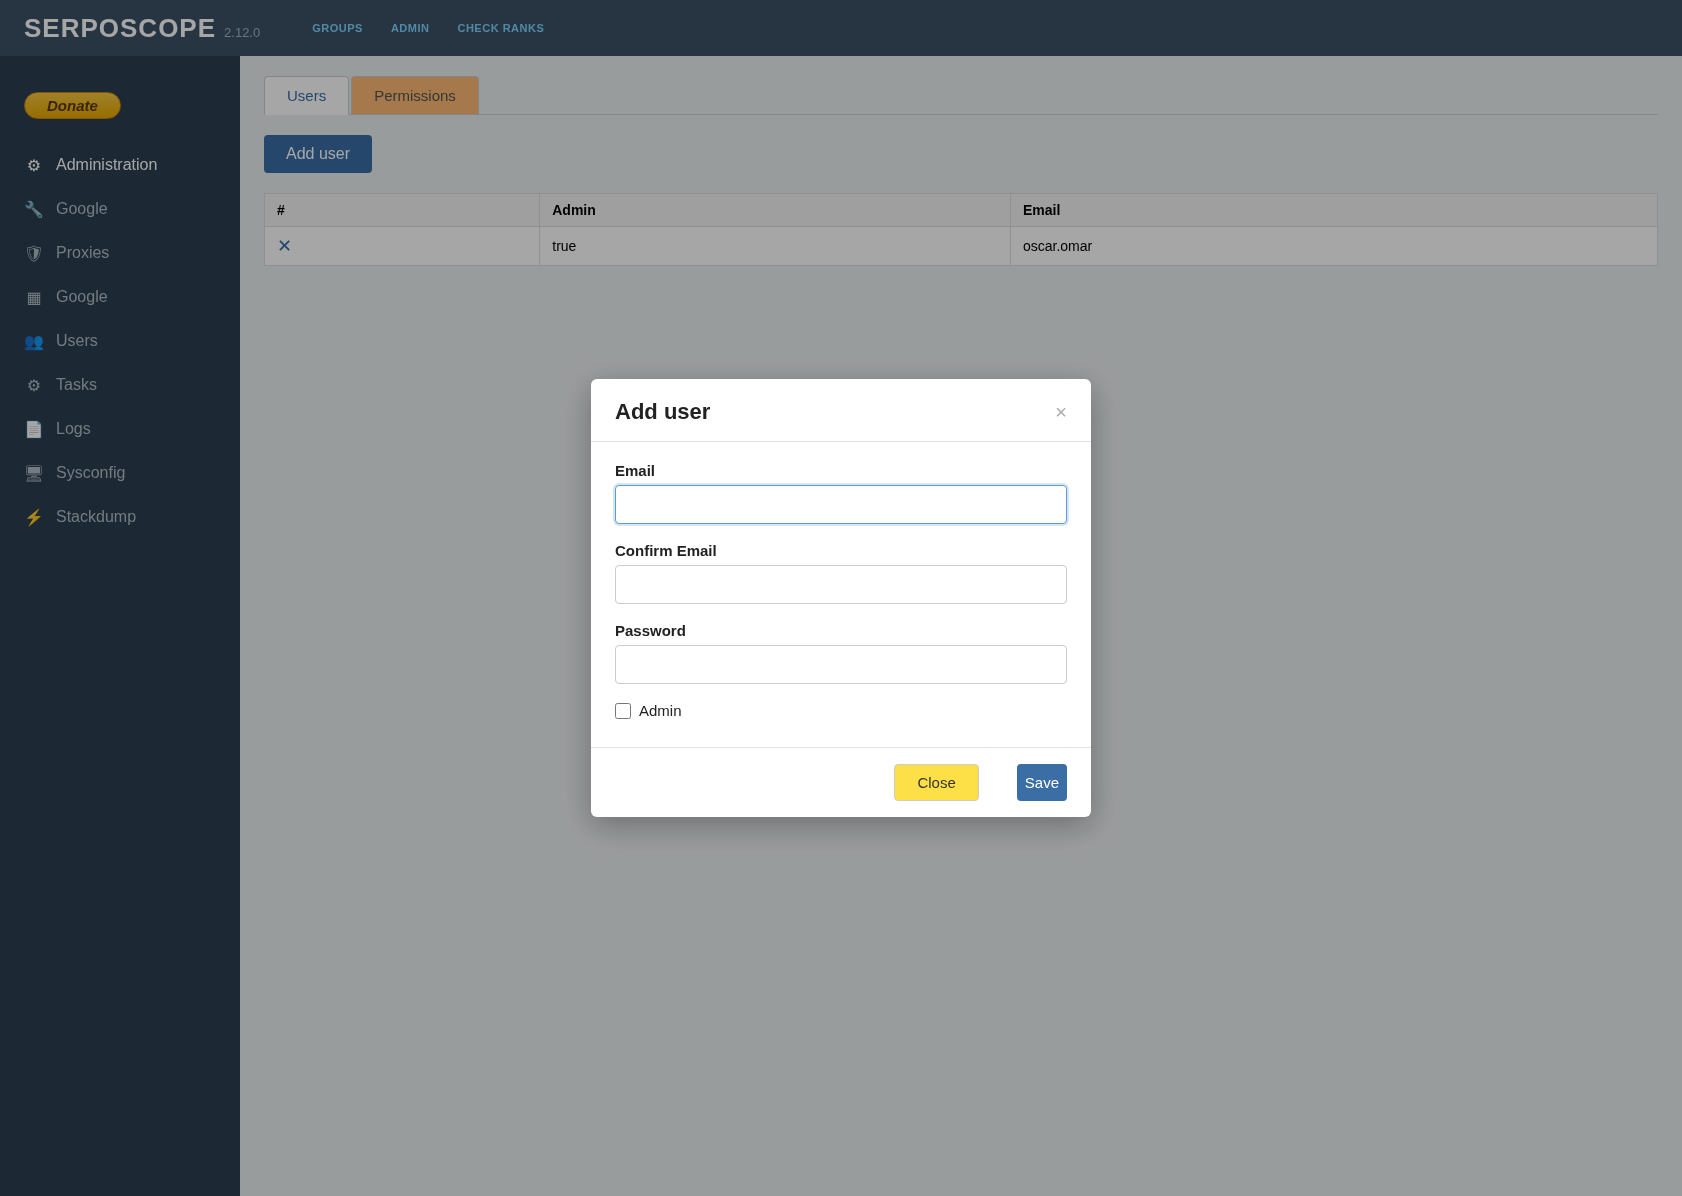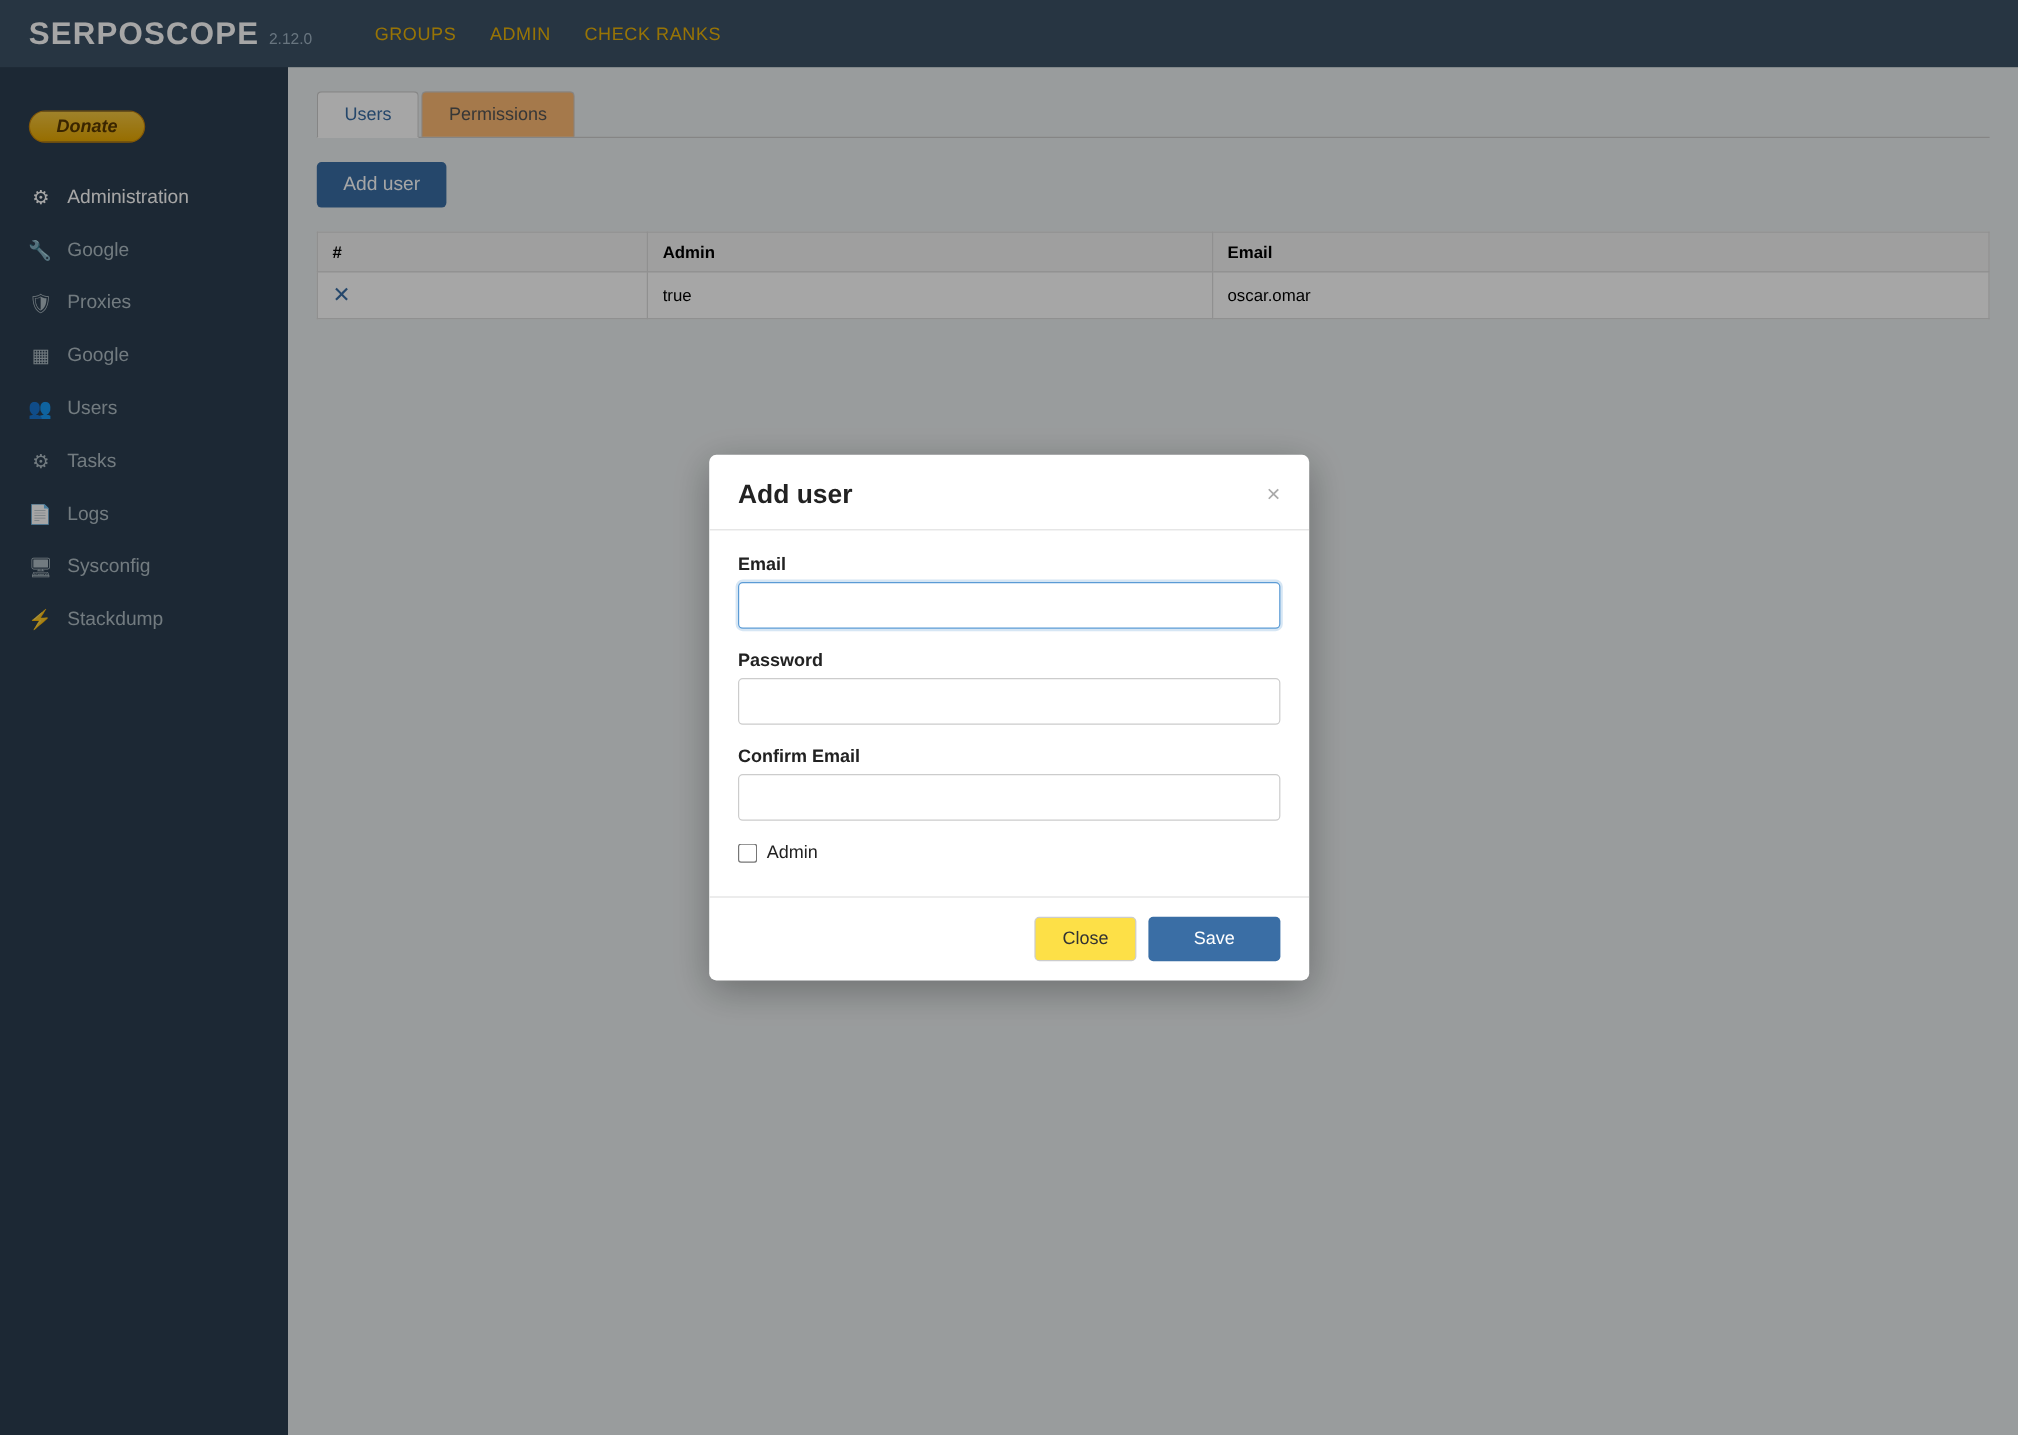--- a/index.html
+++ b/index.html
@@ -28,23 +28,23 @@
     .brand-version {
       font-size: 13px;
       color: #a0b4c4;
     }
     .nav-links {
       display: flex;
       gap: 28px;
       margin-left: 20px;
     }
     .nav-link {
-      color: #eab308;
-      font-size: 15px;
-      font-weight: 400;
+      color: #7dd3fc;
+      font-size: 11px;
+      font-weight: 700;
       text-decoration: none;
       letter-spacing: 0.5px;
       cursor: pointer;
     }
 
     
     .main-layout {
       display: flex;
       height: calc(100vh - 56px);
     }
@@ -243,27 +243,28 @@
     .btn-close {
       padding: 9px 22px;
       font-size: 15px;
       border: 1px solid #ccc;
       background: #fde047;
       border-radius: 4px;
       cursor: pointer;
       color: #333;
     }
     .btn-save {
-      padding: 9px 38px;
+      padding: 9px 8px;
       font-size: 15px;
       background: #3a6ea5;
       color: #fff;
       border: none;
       border-radius: 4px;
       cursor: pointer;
+      margin-left: 28px;
     }
   </style>
 </head>
 <body>
 
 <nav class="top-nav">
   <div class="brand">
     <span class="brand-name">SERPOSCOPE</span>
     <span class="brand-version">2.12.0</span>
   </div>
@@ -354,26 +355,26 @@
     <div class="modal-header">
       <span class="modal-title">Add user</span>
       <button class="modal-close">×</button>
     </div>
     <div class="modal-body">
       <div class="form-group">
         <label class="form-label">Email</label>
         <input class="form-input focused" type="text" style="">
       </div>
       <div class="form-group">
+        <label class="form-label">Confirm Email</label>
+        <input class="form-input" type="text" style="">
+      </div>
+      <div class="form-group">
         <label class="form-label">Password</label>
         <input class="form-input" type="password" style="">
-      </div>
-      <div class="form-group">
-        <label class="form-label">Confirm Email</label>
-        <input class="form-input" type="text" style="">
       </div>
       <div class="checkbox-group">
         <input type="checkbox" id="admin-checkbox" style="">
         <label class="checkbox-label" for="admin-checkbox">Admin</label>
       </div>
     </div>
     <div class="modal-footer">
       <button class="btn-close">Close</button>
       <button class="btn-save">Save</button>
     </div>

